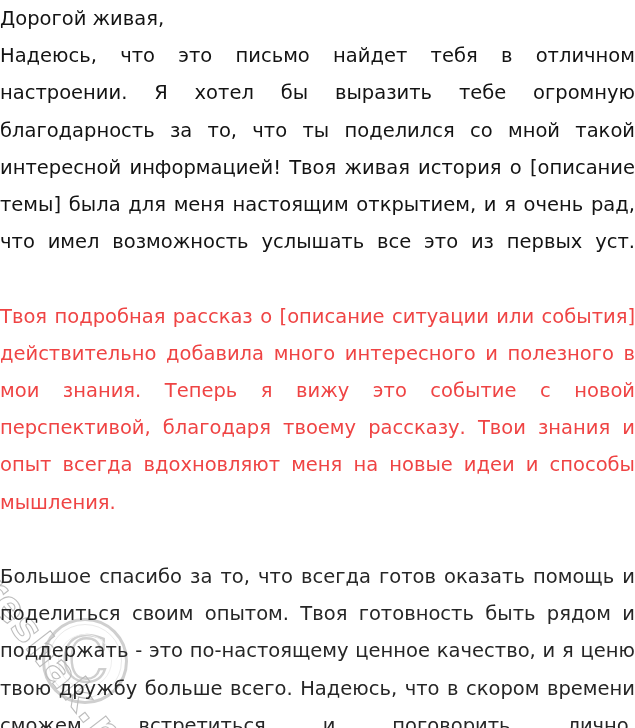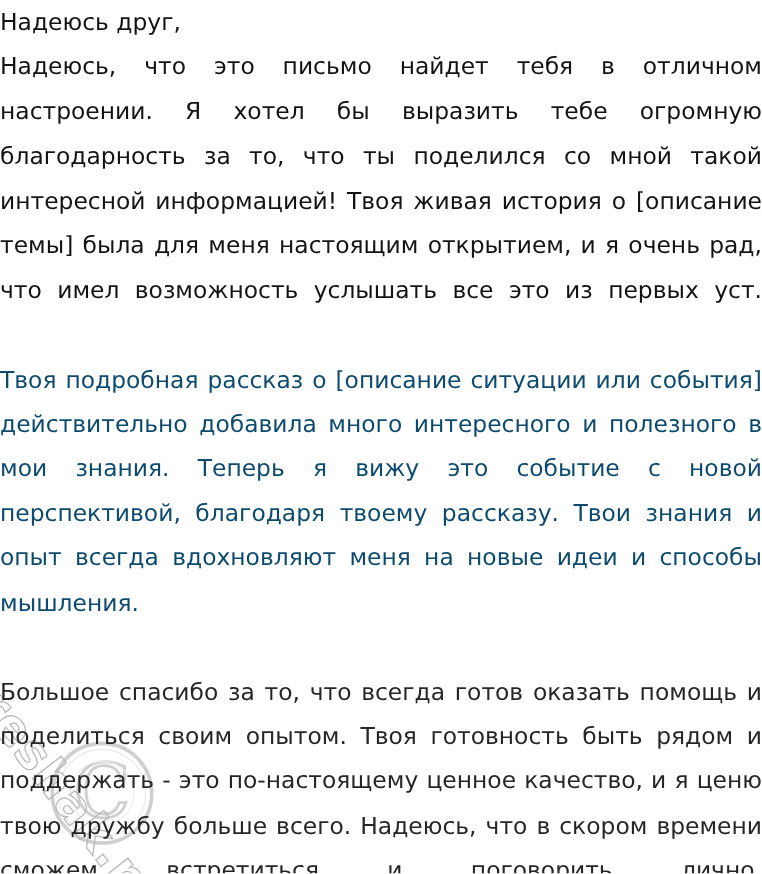--- a/index.html
+++ b/index.html
@@ -102,21 +102,21 @@
     color: #131313;
     font-size: 19.5px;
     line-height: 37.2px;
     text-align: justify;
     text-justify: inter-word;
     -webkit-hyphens: none;
     hyphens: none;
     word-spacing: 0px;
   }
   .para.faded {
-    color: #0c4a6e;
+    color: #ef4444;
   }
   .para.faded2 {
     color: #262626;
   }
   
   .para::after {
     content: "";
     display: inline-block;
     width: 100%;
   }
@@ -132,21 +132,21 @@
 
   <div class="watermark-layer">
     <div class="wm-copy"></div>
     <div class="wm-rings"></div>
     <div class="wm-rings2"></div>
     <div class="wm-word">reshak.ru</div>
   </div>
 
   <div class="letter">
 
-    <p class="para nojustify">Надеюсь друг,</p>
+    <p class="para nojustify">Дорогой живая,</p>
 
     <p class="para">Надеюсь, что это письмо найдет тебя в отличном настроении. Я хотел бы выразить тебе огромную благодарность за то, что ты поделился со мной такой интересной информацией! Твоя живая история о [описание темы] была для меня настоящим открытием, и я очень рад, что имел возможность услышать все это из первых уст.</p>
 
     <p class="para faded">Твоя подробная рассказ о [описание ситуации или события] действительно добавила много интересного и полезного в мои знания. Теперь я вижу это событие с новой перспективой, благодаря твоему рассказу. Твои знания и опыт всегда вдохновляют меня на новые идеи и способы мышления.</p>
 
     <p class="para faded2">Большое спасибо за то, что всегда готов оказать помощь и поделиться своим опытом. Твоя готовность быть рядом и поддержать - это по-настоящему ценное качество, и я ценю твою дружбу больше всего. Надеюсь, что в скором времени сможем встретиться и поговорить лично.</p>
 
   </div>
 
 </div>

